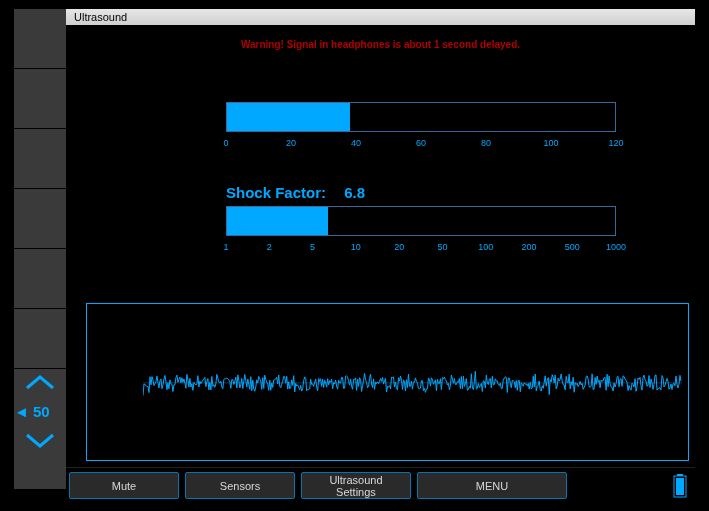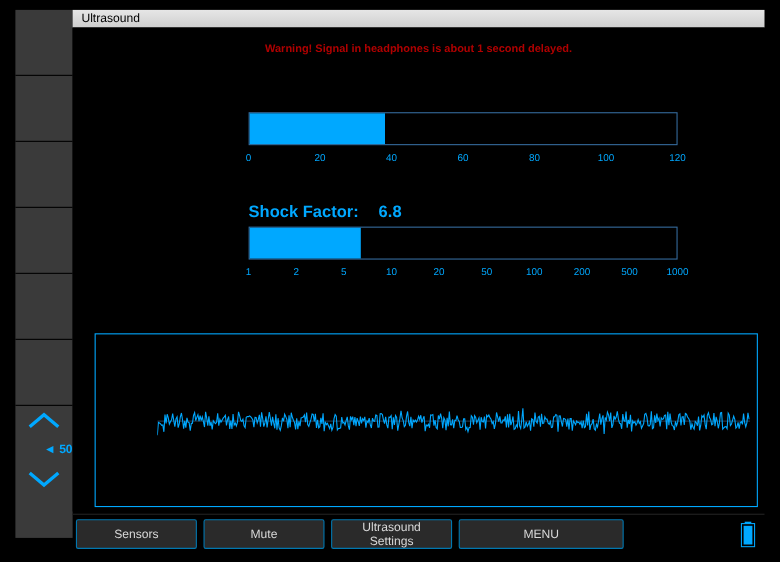--- a/index.html
+++ b/index.html
@@ -5,21 +5,21 @@
   * { box-sizing: border-box; margin: 0; padding: 0; }
   html, body { width: 709px; height: 511px; background: #000; font-family: "Segoe UI", Arial, sans-serif; color: #fff; overflow: hidden; }
   #frame { width: 709px; height: 511px; background: #000; position: relative; }
   #inner { position: absolute; left: 14px; top: 7px; right: 14px; bottom: 7px; background: #000; }
   
   #sidebar { position: absolute; left: 0; top: 2px; width: 52px; height: 480px; background: #3a3a3a; }
   .side-cell { width: 52px; height: 60px; border-bottom: 1px solid #000; }
   #side-controls { position: absolute; left: 0; top: 360px; width: 52px; text-align: center; }
   .chev { width: 32px; height: 20px; margin: 4px auto; cursor: pointer; }
   .chev svg { width: 100%; height: 100%; }
-  #side-value { color: #00a8ff; font-size: 11px; font-weight: bold; text-align: right; padding: 6px 0; }
+  #side-value { color: #00a8ff; font-size: 15px; font-weight: bold; text-align: left; padding: 6px 0; }
   
   #titlebar { position: absolute; left: 52px; top: 2px; right: 0; height: 16px; background: linear-gradient(#e6e6e6,#cfcfcf); color: #000; font-size: 11px; padding-left: 8px; line-height: 16px; }
   
   #main { position: absolute; left: 52px; top: 18px; right: 0; height: 440px; background: #000; }
   #warning { color: #b00000; font-size: 10px; text-align: center; padding-top: 14px; font-weight: bold; }
   .metric { position: relative; margin-left: 160px; margin-top: 24px; width: 390px; }
   .metric-label { color: #00a8ff; font-size: 15px; font-weight: bold; position: absolute; top: -22px; left: 0; }
   .metric-label .val { margin-left: 14px; }
   .bar-outer { border: 1px solid #356a9c; height: 30px; width: 390px; background: #000; position: relative; }
   .bar-fill { background: #00a8ff; height: 100%; position: absolute; left: 0; top: 0; }
@@ -115,24 +115,24 @@
       <div id="wave-panel">
         <svg id="wave-svg" preserveAspectRatio="none" viewBox="0 0 540 146">
           <line x1="0" y1="73" x2="540" y2="73" stroke="#234" stroke-width="1"></line>
           <polyline id="wave-poly" fill="none" stroke="#00a8ff" stroke-width="1" points="0,85.8 1,74.1 2,74.7 3,75.5 4,76.8 5,76.5 6,82.7 7,66.9 8,75.0 9,66.7 10,70.1 11,75.7 12,73.6 13,71.8 14,66.2 15,72.5 16,78.1 17,70.9 18,69.1 19,78.9 20,75.2 21,69.2 22,65.6 23,72.0 24,79.8 25,72.8 26,78.9 27,70.0 28,74.0 29,74.3 30,81.7 31,75.0 32,74.9 33,67.8 34,65.3 35,72.5 36,69.6 37,67.1 38,73.0 39,67.9 40,72.6 41,69.1 42,73.4 43,78.4 44,64.5 45,70.3 46,77.1 47,68.5 48,77.2 49,73.8 50,80.5 51,72.6 52,74.1 53,75.2 54,74.0 55,65.8 56,77.1 57,71.3 58,73.9 59,72.1 60,70.3 61,69.1 62,67.6 63,76.8 64,71.6 65,68.7 66,80.0 67,72.5 68,80.1 69,66.6 70,76.5 71,74.8 72,77.4 73,74.1 74,64.5 75,68.2 76,72.3 77,73.2 78,71.3 79,77.2 80,78.8 81,69.6 82,68.9 83,68.9 84,68.3 85,68.9 86,70.2 87,72.0 88,78.5 89,69.6 90,69.7 91,74.6 92,71.5 93,67.2 94,78.1 95,65.0 96,70.7 97,78.0 98,74.9 99,68.6 100,78.7 101,71.5 102,64.7 103,70.7 104,77.1 105,69.1 106,74.5 107,79.5 108,66.7 109,80.9 110,70.3 111,79.2 112,81.4 113,77.1 114,70.0 115,73.1 116,66.6 117,68.9 118,71.5 119,79.5 120,67.7 121,78.6 122,65.3 123,69.5 124,72.2 125,74.3 126,80.5 127,70.3 128,80.4 129,73.2 130,77.6 131,70.0 132,69.7 133,69.2 134,67.3 135,74.0 136,65.2 137,76.2 138,77.8 139,74.4 140,71.2 141,66.5 142,66.9 143,73.3 144,66.4 145,79.2 146,71.9 147,79.0 148,78.0 149,70.0 150,75.5 151,65.8 152,82.2 153,73.5 154,76.2 155,75.0 156,77.5 157,79.8 158,75.5 159,81.3 160,78.6 161,70.7 162,67.0 163,68.4 164,81.0 165,79.7 166,79.6 167,79.1 168,69.3 169,74.7 170,74.0 171,76.5 172,72.5 173,69.1 174,77.1 175,80.8 176,68.6 177,71.7 178,68.9 179,76.6 180,69.3 181,77.6 182,70.3 183,73.2 184,77.3 185,68.8 186,75.0 187,70.8 188,72.4 189,69.1 190,78.9 191,72.8 192,74.2 193,70.2 194,76.1 195,79.3 196,70.3 197,72.9 198,73.2 199,67.4 200,67.8 201,78.5 202,78.4 203,66.3 204,66.1 205,67.0 206,71.8 207,75.3 208,69.1 209,76.2 210,79.4 211,69.4 212,69.6 213,68.0 214,80.4 215,69.5 216,76.5 217,67.9 218,69.6 219,81.7 220,76.0 221,70.5 222,63.5 223,70.1 224,72.5 225,78.0 226,76.8 227,68.6 228,64.2 229,74.1 230,77.6 231,69.0 232,79.5 233,72.1 234,73.7 235,72.0 236,73.8 237,71.9 238,68.6 239,71.5 240,67.6 241,74.3 242,70.9 243,68.6 244,82.2 245,76.5 246,77.3 247,75.8 248,79.0 249,67.3 250,67.6 251,67.0 252,77.2 253,72.1 254,78.8 255,80.0 256,67.8 257,71.2 258,66.1 259,70.3 260,79.5 261,70.0 262,72.1 263,81.2 264,69.9 265,77.7 266,64.2 267,76.3 268,76.4 269,71.4 270,79.3 271,72.3 272,72.3 273,68.0 274,71.7 275,73.3 276,78.7 277,78.8 278,78.2 279,70.8 280,70.9 281,80.7 282,78.6 283,82.5 284,78.9 285,78.8 286,68.1 287,69.4 288,76.3 289,68.0 290,69.7 291,74.5 292,72.3 293,70.1 294,80.7 295,69.4 296,73.4 297,73.8 298,68.8 299,79.7 300,67.7 301,69.0 302,67.3 303,69.8 304,71.3 305,75.2 306,73.5 307,80.0 308,75.4 309,65.1 310,69.3 311,73.4 312,68.6 313,74.7 314,74.6 315,71.8 316,72.5 317,68.7 318,78.8 319,66.7 320,78.8 321,66.4 322,76.6 323,73.7 324,68.7 325,80.4 326,79.8 327,76.4 328,78.4 329,63.9 330,77.3 331,79.7 332,71.7 333,61.3 334,79.2 335,78.3 336,73.6 337,77.6 338,75.8 339,73.6 340,81.7 341,70.9 342,71.6 343,78.1 344,65.2 345,73.1 346,74.7 347,69.3 348,68.5 349,78.1 350,66.4 351,75.1 352,74.7 353,69.0 354,71.2 355,71.2 356,74.9 357,75.8 358,73.3 359,78.8 360,78.5 361,69.1 362,68.9 363,66.9 364,67.6 365,82.6 366,68.3 367,68.2 368,73.4 369,77.9 370,70.5 371,70.9 372,71.8 373,78.0 374,70.7 375,80.5 376,70.6 377,70.7 378,81.8 379,72.8 380,74.5 381,76.4 382,72.9 383,74.3 384,74.0 385,75.9 386,73.6 387,79.3 388,72.4 389,78.9 390,78.0 391,66.4 392,77.0 393,64.2 394,81.0 395,76.5 396,75.3 397,71.1 398,79.9 399,81.2 400,76.0 401,78.4 402,72.4 403,66.0 404,76.3 405,70.7 406,67.7 407,84.6 408,69.7 409,72.0 410,64.8 411,67.3 412,72.9 413,65.1 414,79.1 415,76.1 416,68.2 417,71.3 418,69.3 419,64.0 420,71.1 421,74.9 422,75.2 423,80.0 424,66.5 425,72.5 426,73.2 427,64.3 428,79.0 429,71.8 430,75.6 431,67.3 432,82.4 433,72.7 434,74.7 435,73.4 436,76.7 437,74.9 438,71.6 439,75.1 440,73.5 441,79.5 442,77.4 443,75.2 444,66.7 445,66.0 446,69.3 447,77.0 448,77.4 449,76.1 450,64.0 451,79.9 452,79.1 453,67.6 454,74.6 455,66.2 456,72.4 457,70.3 458,77.9 459,70.1 460,71.4 461,71.0 462,67.7 463,67.4 464,80.4 465,64.4 466,76.8 467,66.0 468,73.8 469,77.1 470,77.5 471,81.1 472,73.1 473,77.2 474,73.9 475,67.3 476,66.4 477,77.0 478,69.1 479,68.9 480,76.5 481,66.0 482,66.7 483,69.2 484,70.6 485,72.7 486,80.7 487,75.6 488,78.6 489,80.3 490,73.3 491,74.4 492,77.2 493,68.8 494,81.4 495,76.7 496,68.1 497,69.5 498,67.5 499,76.0 500,80.3 501,67.7 502,65.3 503,69.7 504,71.4 505,76.3 506,75.5 507,65.7 508,77.7 509,69.1 510,72.9 511,79.5 512,74.6 513,65.5 514,65.1 515,80.3 516,79.1 517,78.1 518,78.0 519,79.8 520,65.7 521,67.5 522,77.0 523,75.6 524,72.1 525,68.5 526,71.4 527,79.4 528,78.1 529,74.1 530,79.8 531,74.2 532,73.5 533,75.9 534,66.2 535,74.2 536,78.2 537,74.5 538,65.5 539,71.3"></polyline>
         </svg>
       </div>
     </div>
 
     <div id="bottombar">
       <div class="btn w1">
-          <span>Sensors</span>
+          <span>Mute</span>
         </div>
       <div class="btn w1">
-          <span>Mute</span>
+          <span>Sensors</span>
         </div>
       <div class="btn w1" style="white-space:pre;text-align:center;line-height:12px;"><span>Ultrasound
 Settings</span></div>
       <div class="btn w2">
           <span>MENU</span>
         </div>
       <div id="battery">
         <svg viewBox="0 0 14 24">
             <rect x="4" y="0" width="6" height="2" fill="#00a8ff"></rect>
             <rect x="1" y="2" width="12" height="21" fill="none" stroke="#00a8ff" stroke-width="1"></rect>

